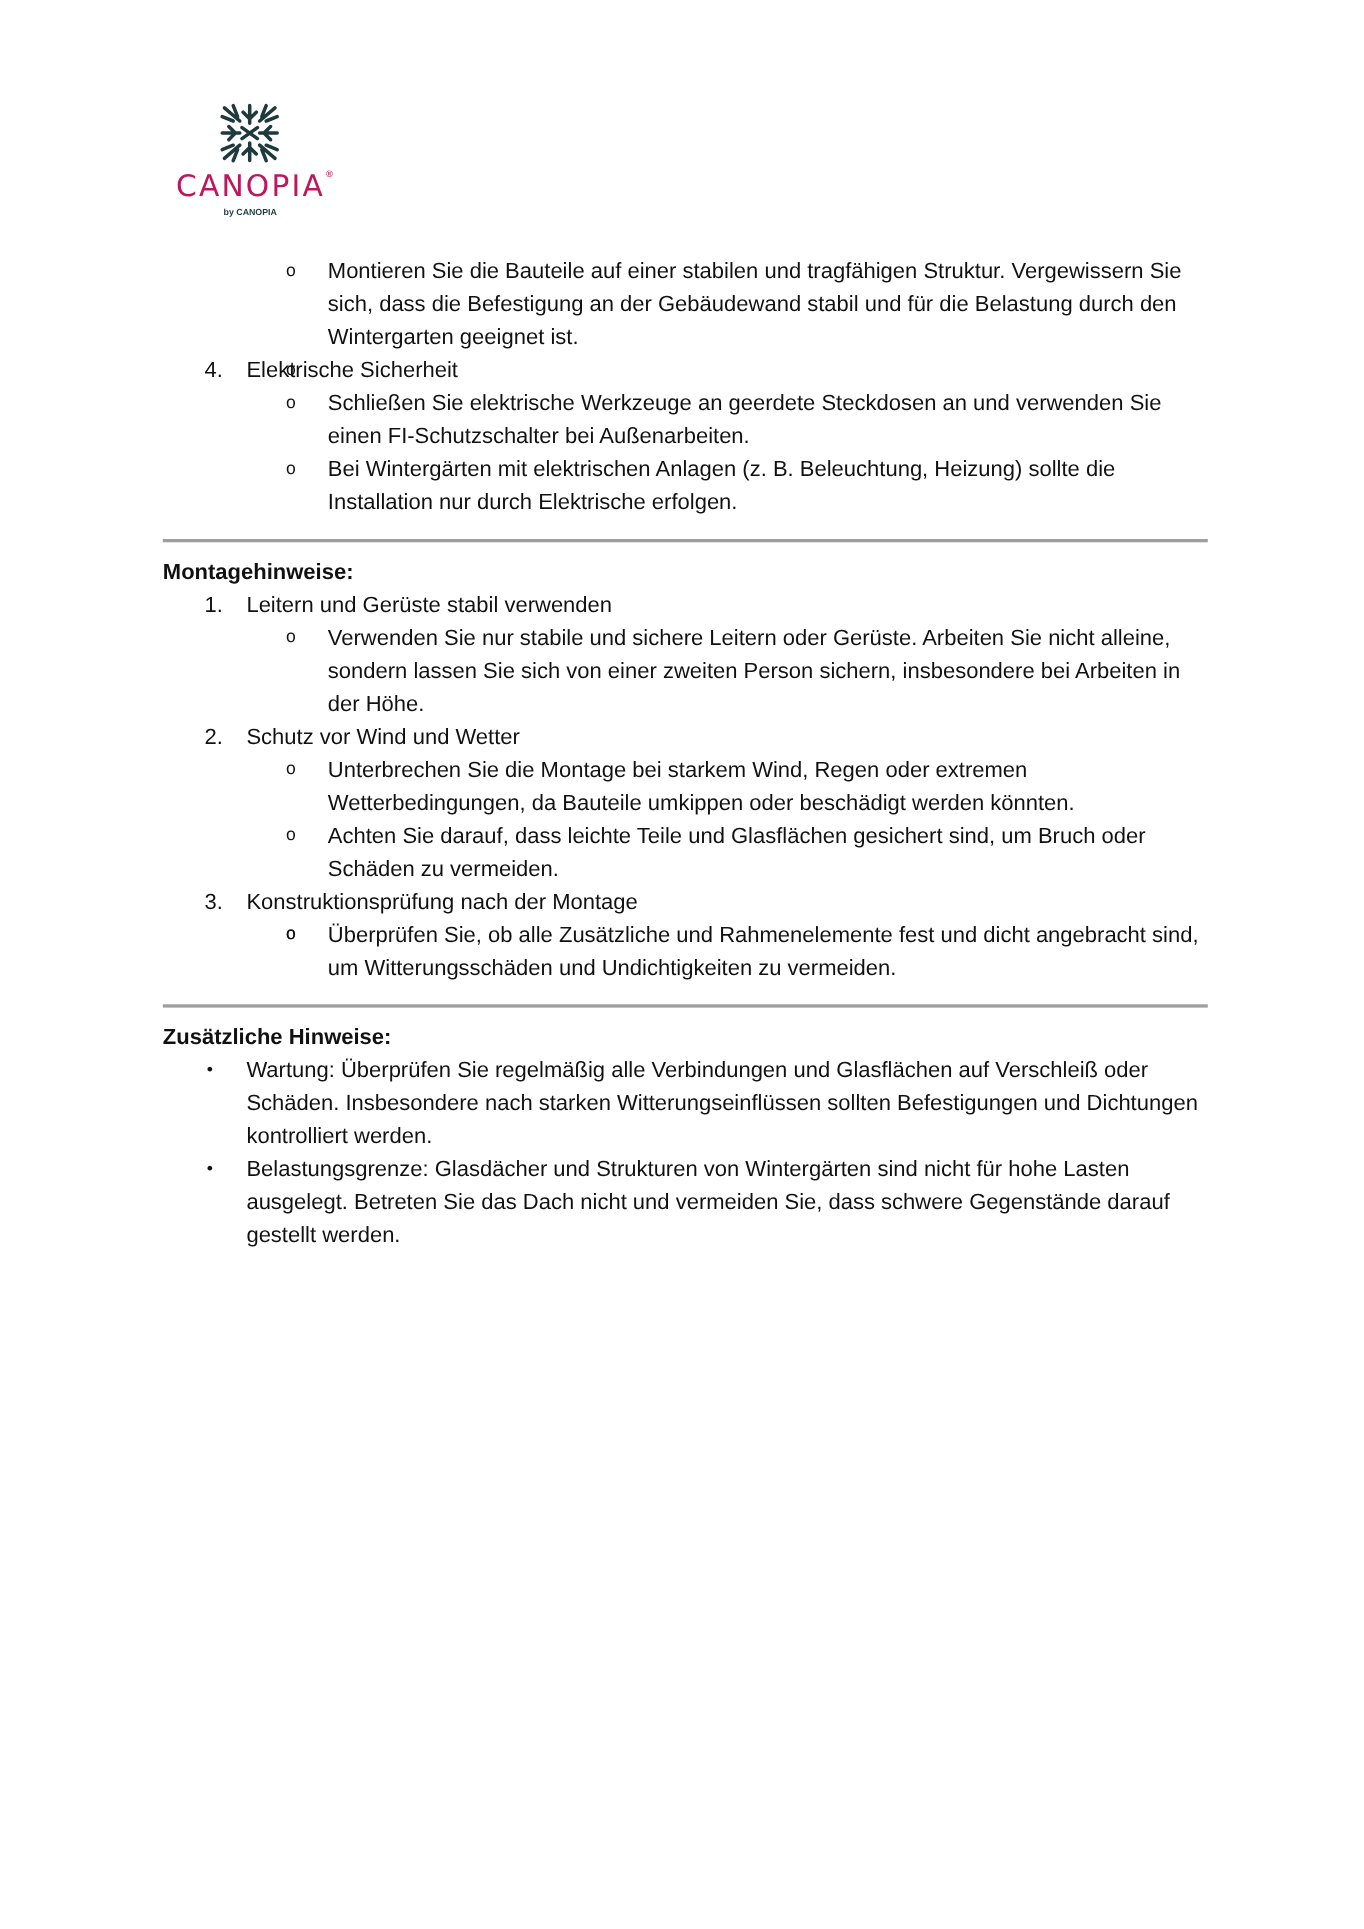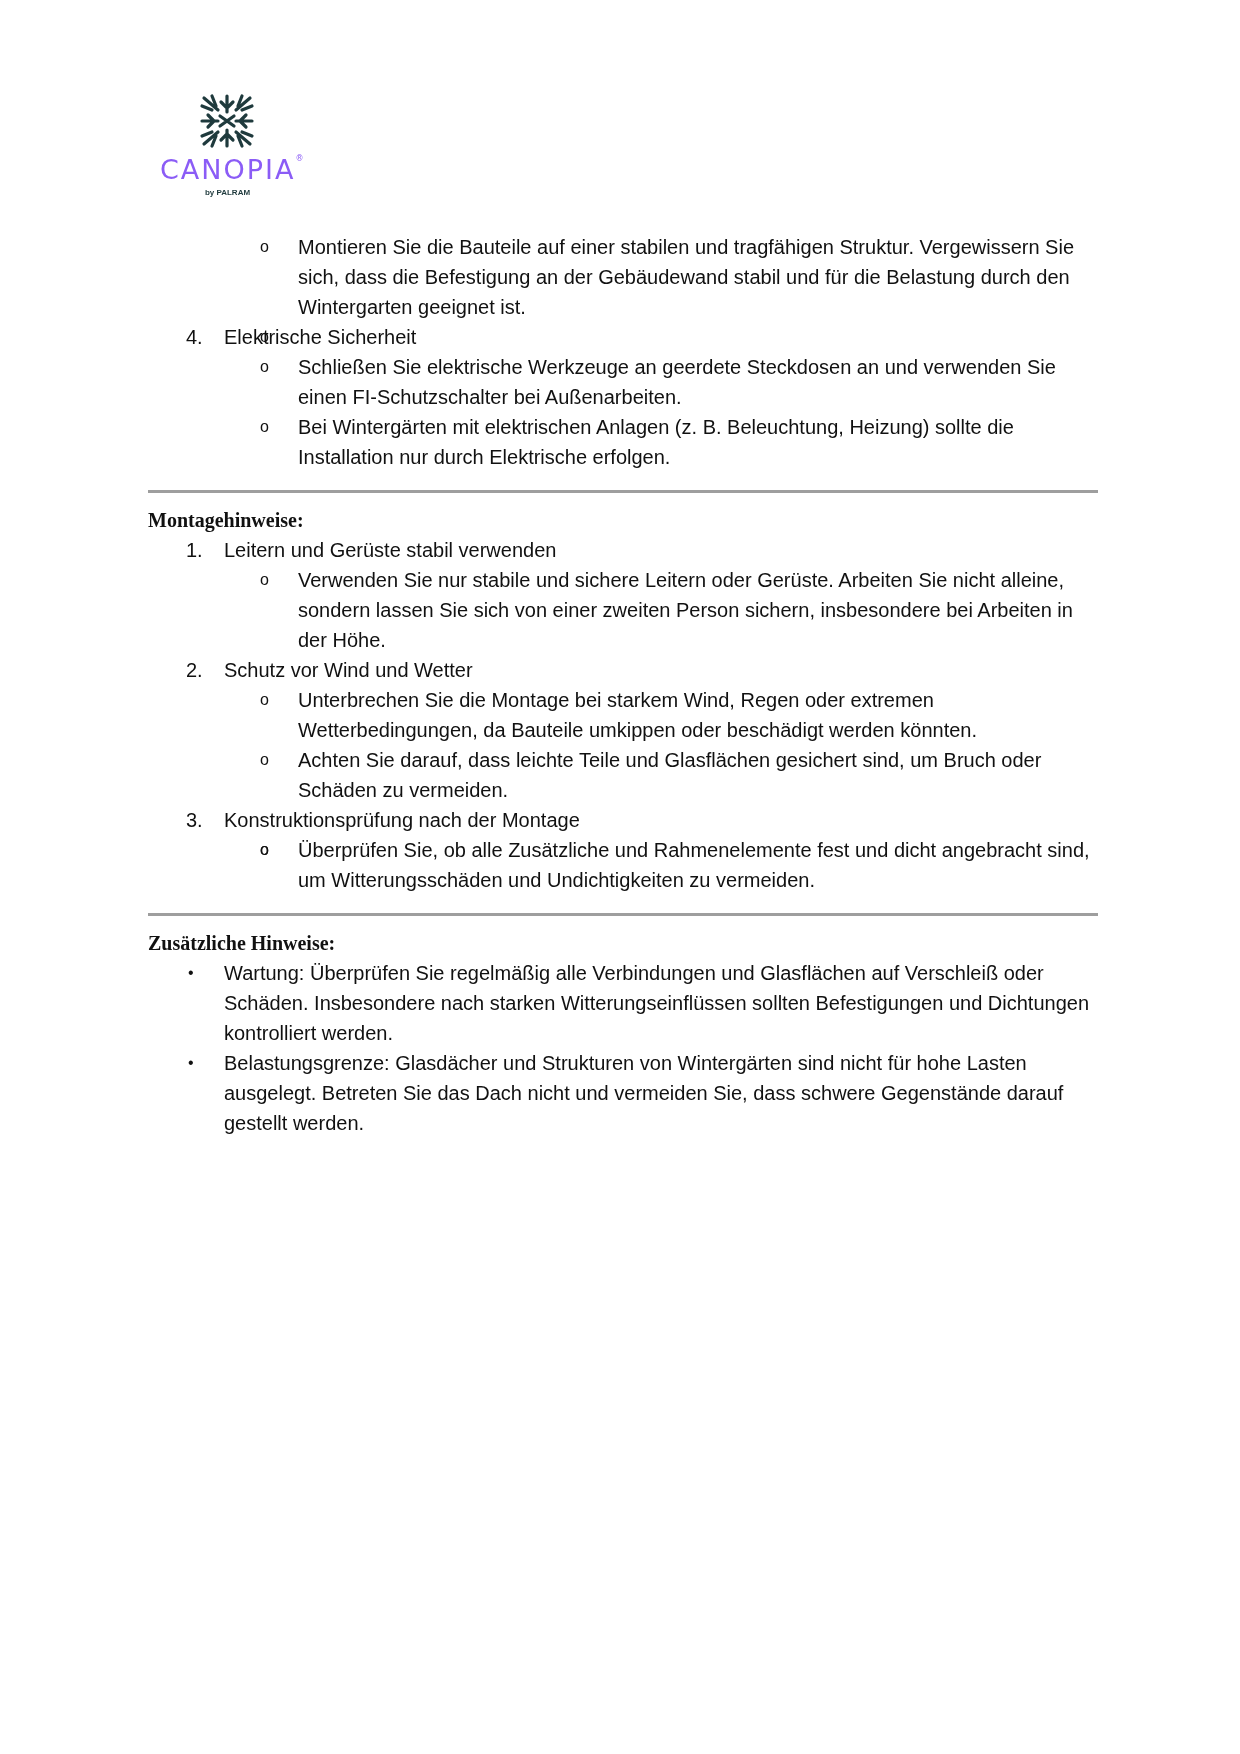--- a/index.html
+++ b/index.html
@@ -31,21 +31,21 @@
     }
     .logo-word {
       position: absolute;
       left: 0;
       top: 64px;
       width: 135px;
       text-align: center;
       font-family: "DejaVu Sans", sans-serif;
       font-size: 27px;
       letter-spacing: 2px;
-      color: #8b5cf6;
+      color: #be185d;
       font-weight: normal;
     }
     .logo-reg {
       font-size: 8px;
       vertical-align: top;
       letter-spacing: 0;
     }
     .logo-sub {
       position: absolute;
       left: 0;
@@ -94,42 +94,41 @@
       font-size: 16px;
     }
     .rule {
       height: 3px;
       background: #9e9e9e;
       margin: 18px 0 12px 0;
       width: 950px;
     }
     .heading {
       font-weight: bold;
-      font-family: Liberation Serif, serif;
     }
   </style>
 </head>
 <body>
 
 <div class="logo">
   <svg class="logo-mark" viewBox="0 0 58 58">
     <g stroke="#1f3a3d" stroke-width="3.2" stroke-linecap="round" fill="none">
       <path d="M6 6 L20 18 M14 4 L18 14 M4 14 L14 18"></path>
       <path d="M52 6 L38 18 M44 4 L40 14 M54 14 L44 18"></path>
       <path d="M6 52 L20 40 M14 54 L18 44 M4 44 L14 40"></path>
       <path d="M52 52 L38 40 M44 54 L40 44 M54 44 L44 40"></path>
       <path d="M29 4 L29 20 M23 10 L29 16 M35 10 L29 16"></path>
       <path d="M29 54 L29 38 M23 48 L29 42 M35 48 L29 42"></path>
       <path d="M4 29 L20 29 M10 23 L16 29 M10 35 L16 29"></path>
       <path d="M54 29 L38 29 M48 23 L42 29 M48 35 L42 29"></path>
       <path d="M22 24 L36 34 M36 24 L22 34"></path>
     </g>
   </svg>
   <div class="logo-word"><span>CANOPIA</span><span class="logo-reg">®</span></div>
-  <div class="logo-sub">by PALRAM</div>
+  <div class="logo-sub">by CANOPIA</div>
 </div>
 
 <div class="content">
 
   <div>
     <div class="sub-item">
       <span class="marker">o</span>
       <span>Montieren Sie die Bauteile auf einer stabilen und tragfähigen Struktur. Vergewissern Sie sich, dass die Befestigung an der Gebäudewand stabil und für die Belastung durch den Wintergarten geeignet ist.</span>
     </div>
     <div class="sub-item">

